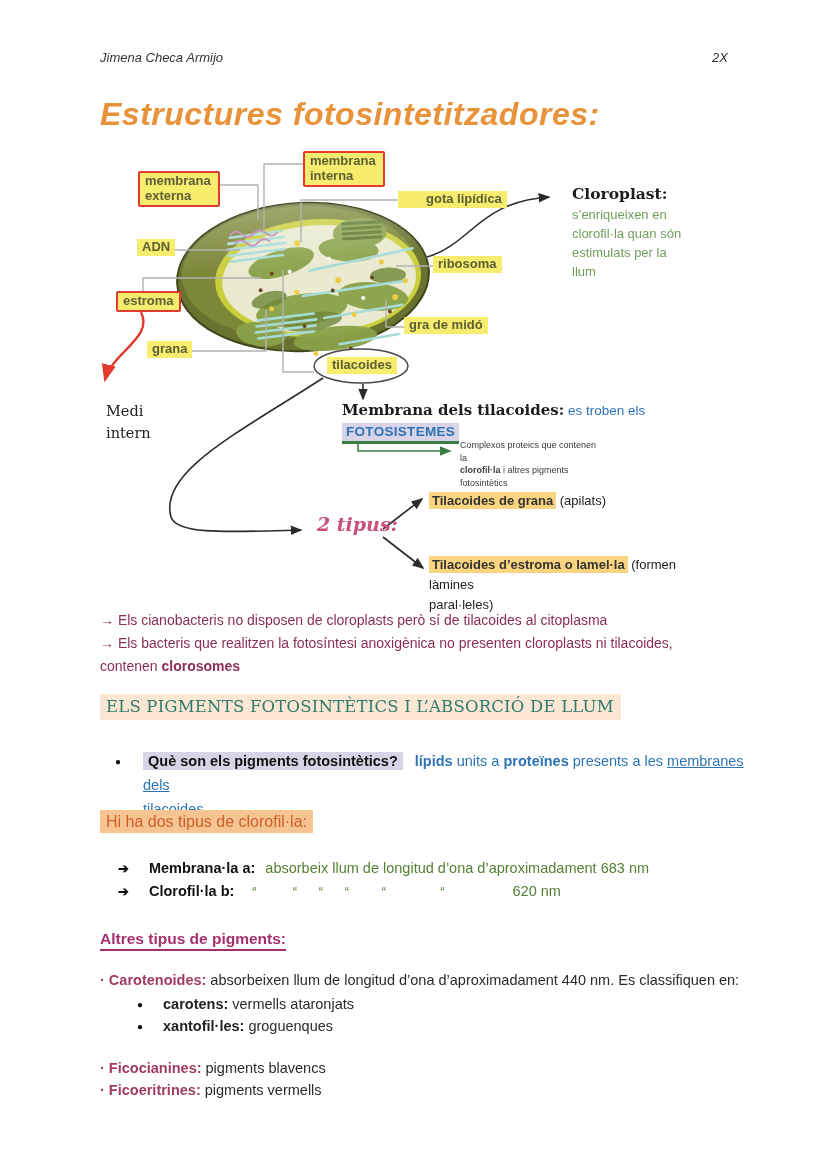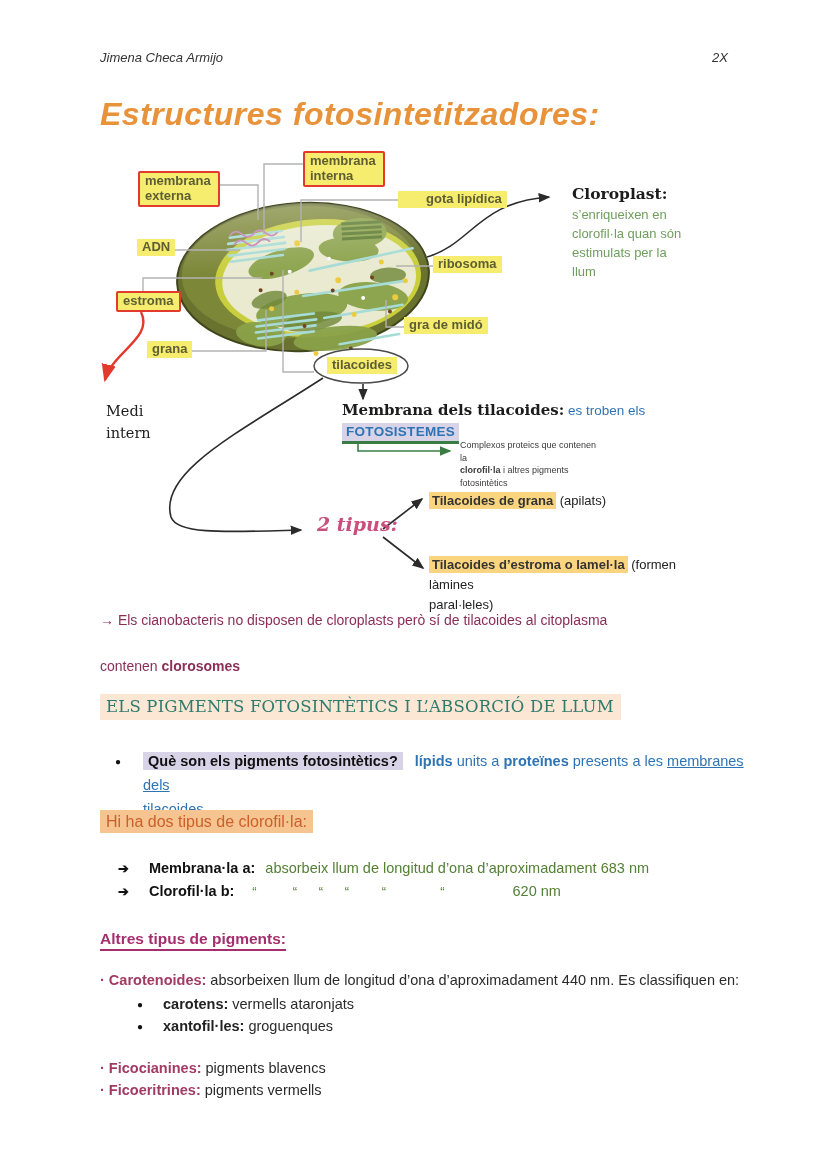--- a/index.html
+++ b/index.html
@@ -228,20 +228,21 @@
     <div class="abs tipus" style="left:429px;top:351px;">
       <span class="hl">Tilacoides de grana</span><span> (apilats)</span>
     </div>
     <div class="abs tipus" style="left:429px;top:415px;width:278px;">
       <span class="hl">Tilacoides d’estroma o lamel·la</span><span> (formen làmines</span><br>
       <span>paral·leles)</span>
     </div>
   </div>
 
   <div class="abs note" style="left:100px;top:612px;">→ Els cianobacteris no disposen de cloroplasts però sí de tilacoides al citoplasma</div>
+  <div class="abs note" style="left:100px;top:635px;">→ Els bacteris que realitzen la fotosíntesi anoxigènica no presenten cloroplasts ni tilacoides,</div>
   <div class="abs note" style="left:100px;top:658px;">
     <span>contenen </span><b>clorosomes</b>
   </div>
 
   <div class="abs" style="left:100px;top:697px;">
     <span class="sec-heading">ELS PIGMENTS FOTOSINTÈTICS I L’ABSORCIÓ DE LLUM</span>
   </div>
 
   <div class="abs qline" style="left:115px;top:750px;">
     <span class="bullet">●</span>

